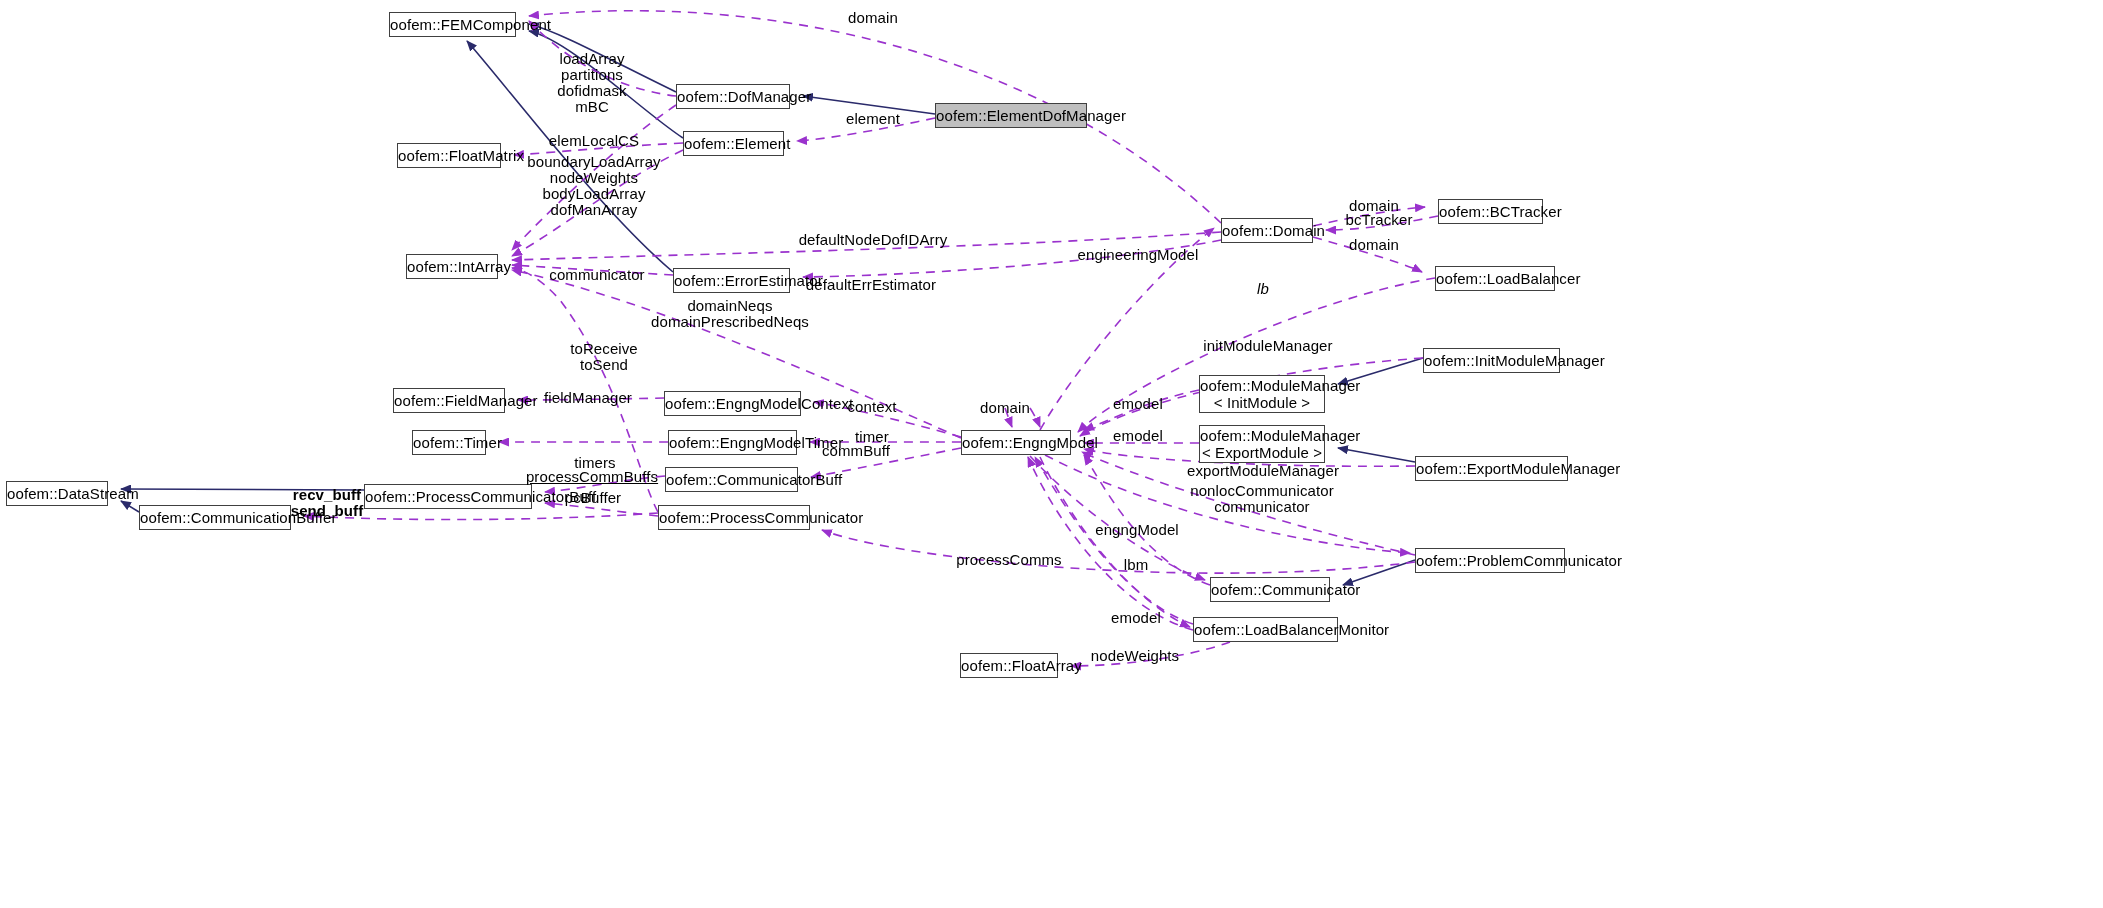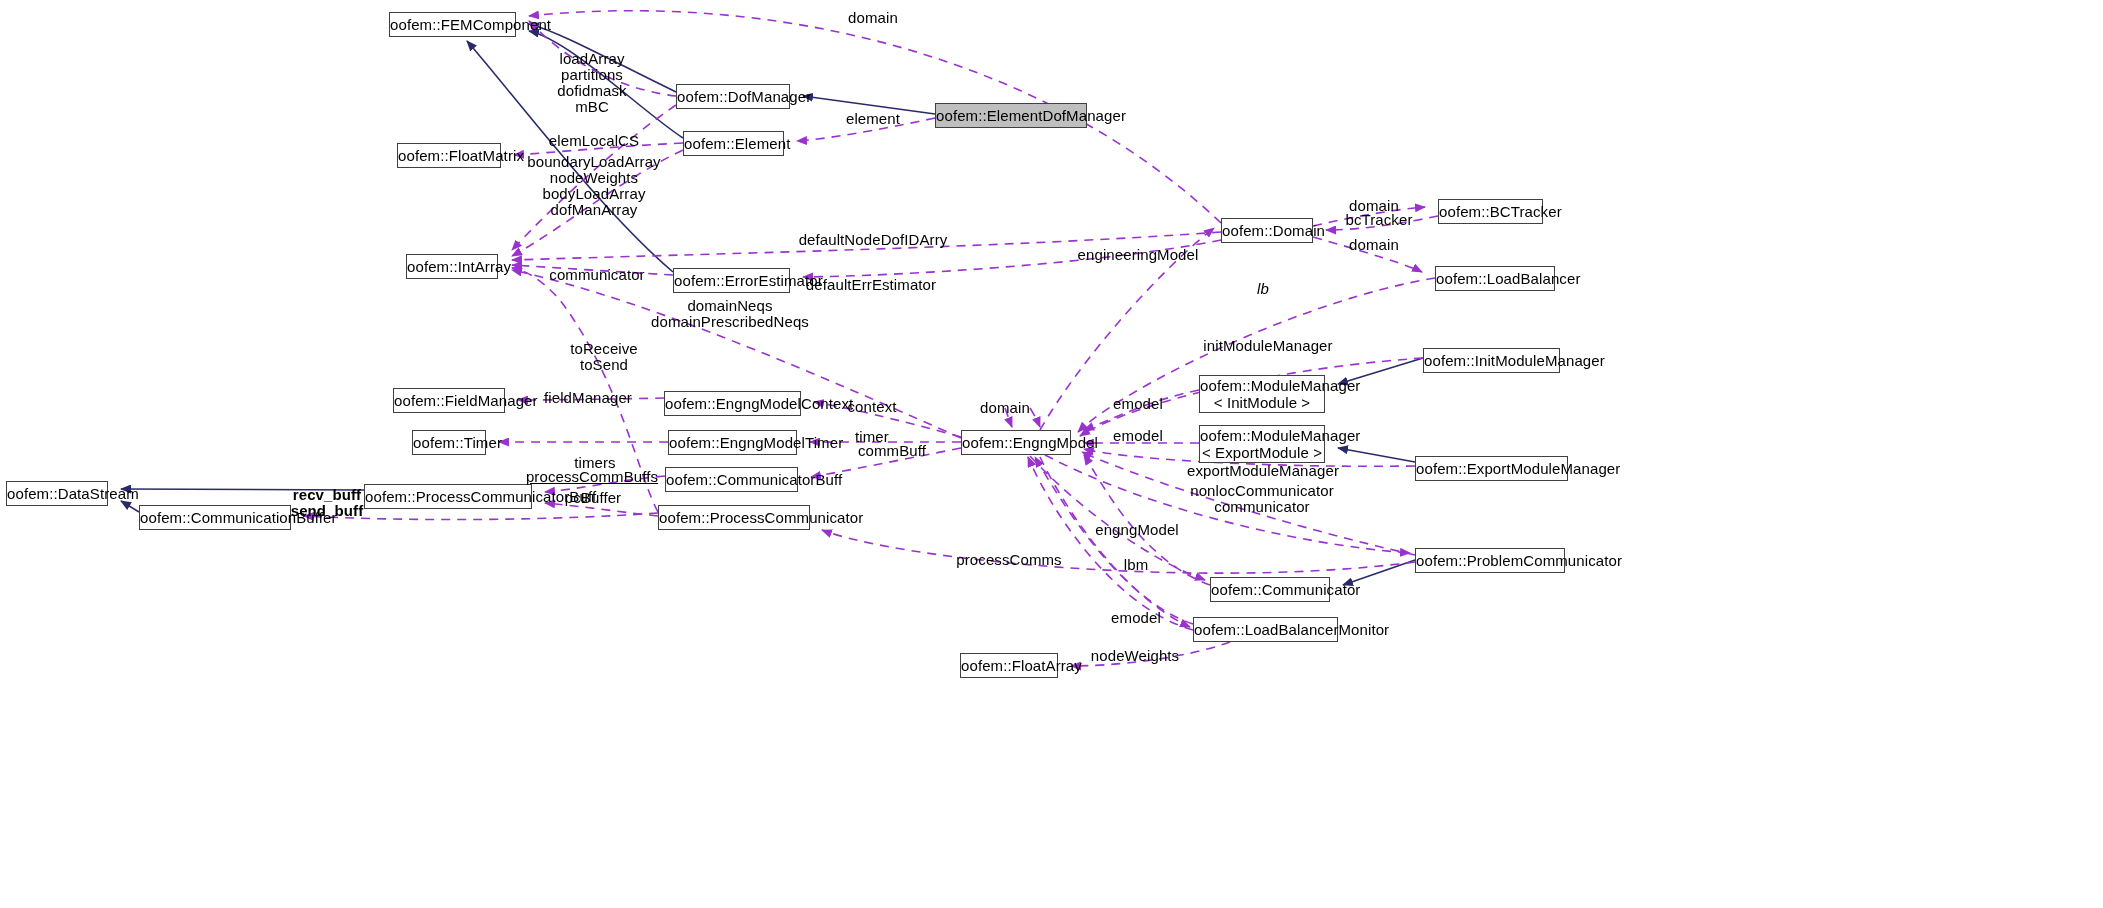--- a/index.html
+++ b/index.html
@@ -236,21 +236,21 @@
       <div class="edge-label" style="left: 1268px; top: 338px; text-align: right;">initModuleManager</div>
       <div class="edge-label" style="left: 597px; top: 341px; margin-left: 7px;">toReceive
 toSend</div>
       <div class="edge-label" style="left: 588px; top: 390px;">fieldManager</div>
       <div class="edge-label" style="left: 872px; top: 399px;">context</div>
       <div class="edge-label" style="left: 1138px; top: 396px;">emodel</div>
       <div class="edge-label" style="left: 1005px; top: 400px;">domain</div>
       <div class="edge-label" style="left: 595px; top: 428px; margin-top: 27px;">timers</div>
       <div class="edge-label" style="left: 872px; top: 429px;">timer</div>
       <div class="edge-label" style="left: 1138px; top: 428px;">emodel</div>
-      <div class="edge-label" style="left: 892px; top: 443px;">commBuff</div>
+      <div class="edge-label" style="left: 856px; top: 443px;">commBuff</div>
       <div class="edge-label" style="left: 1263px; top: 463px;">exportModuleManager</div>
       <div class="edge-label" style="left: 592px; top: 469px; text-decoration: underline;">processCommBuffs</div>
       <div class="edge-label" style="left: 1262px; top: 483px;">nonlocCommunicator
 communicator</div>
       <div class="edge-label" style="left: 327px; top: 487px; font-weight: bold;">recv_buff
 send_buff</div>
       <div class="edge-label" style="left: 593px; top: 490px;">pcBuffer</div>
       <div class="edge-label" style="left: 1137px; top: 522px;">engngModel</div>
       <div class="edge-label" style="left: 1009px; top: 552px;">processComms</div>
       <div class="edge-label" style="left: 1136px; top: 557px;">lbm</div>

